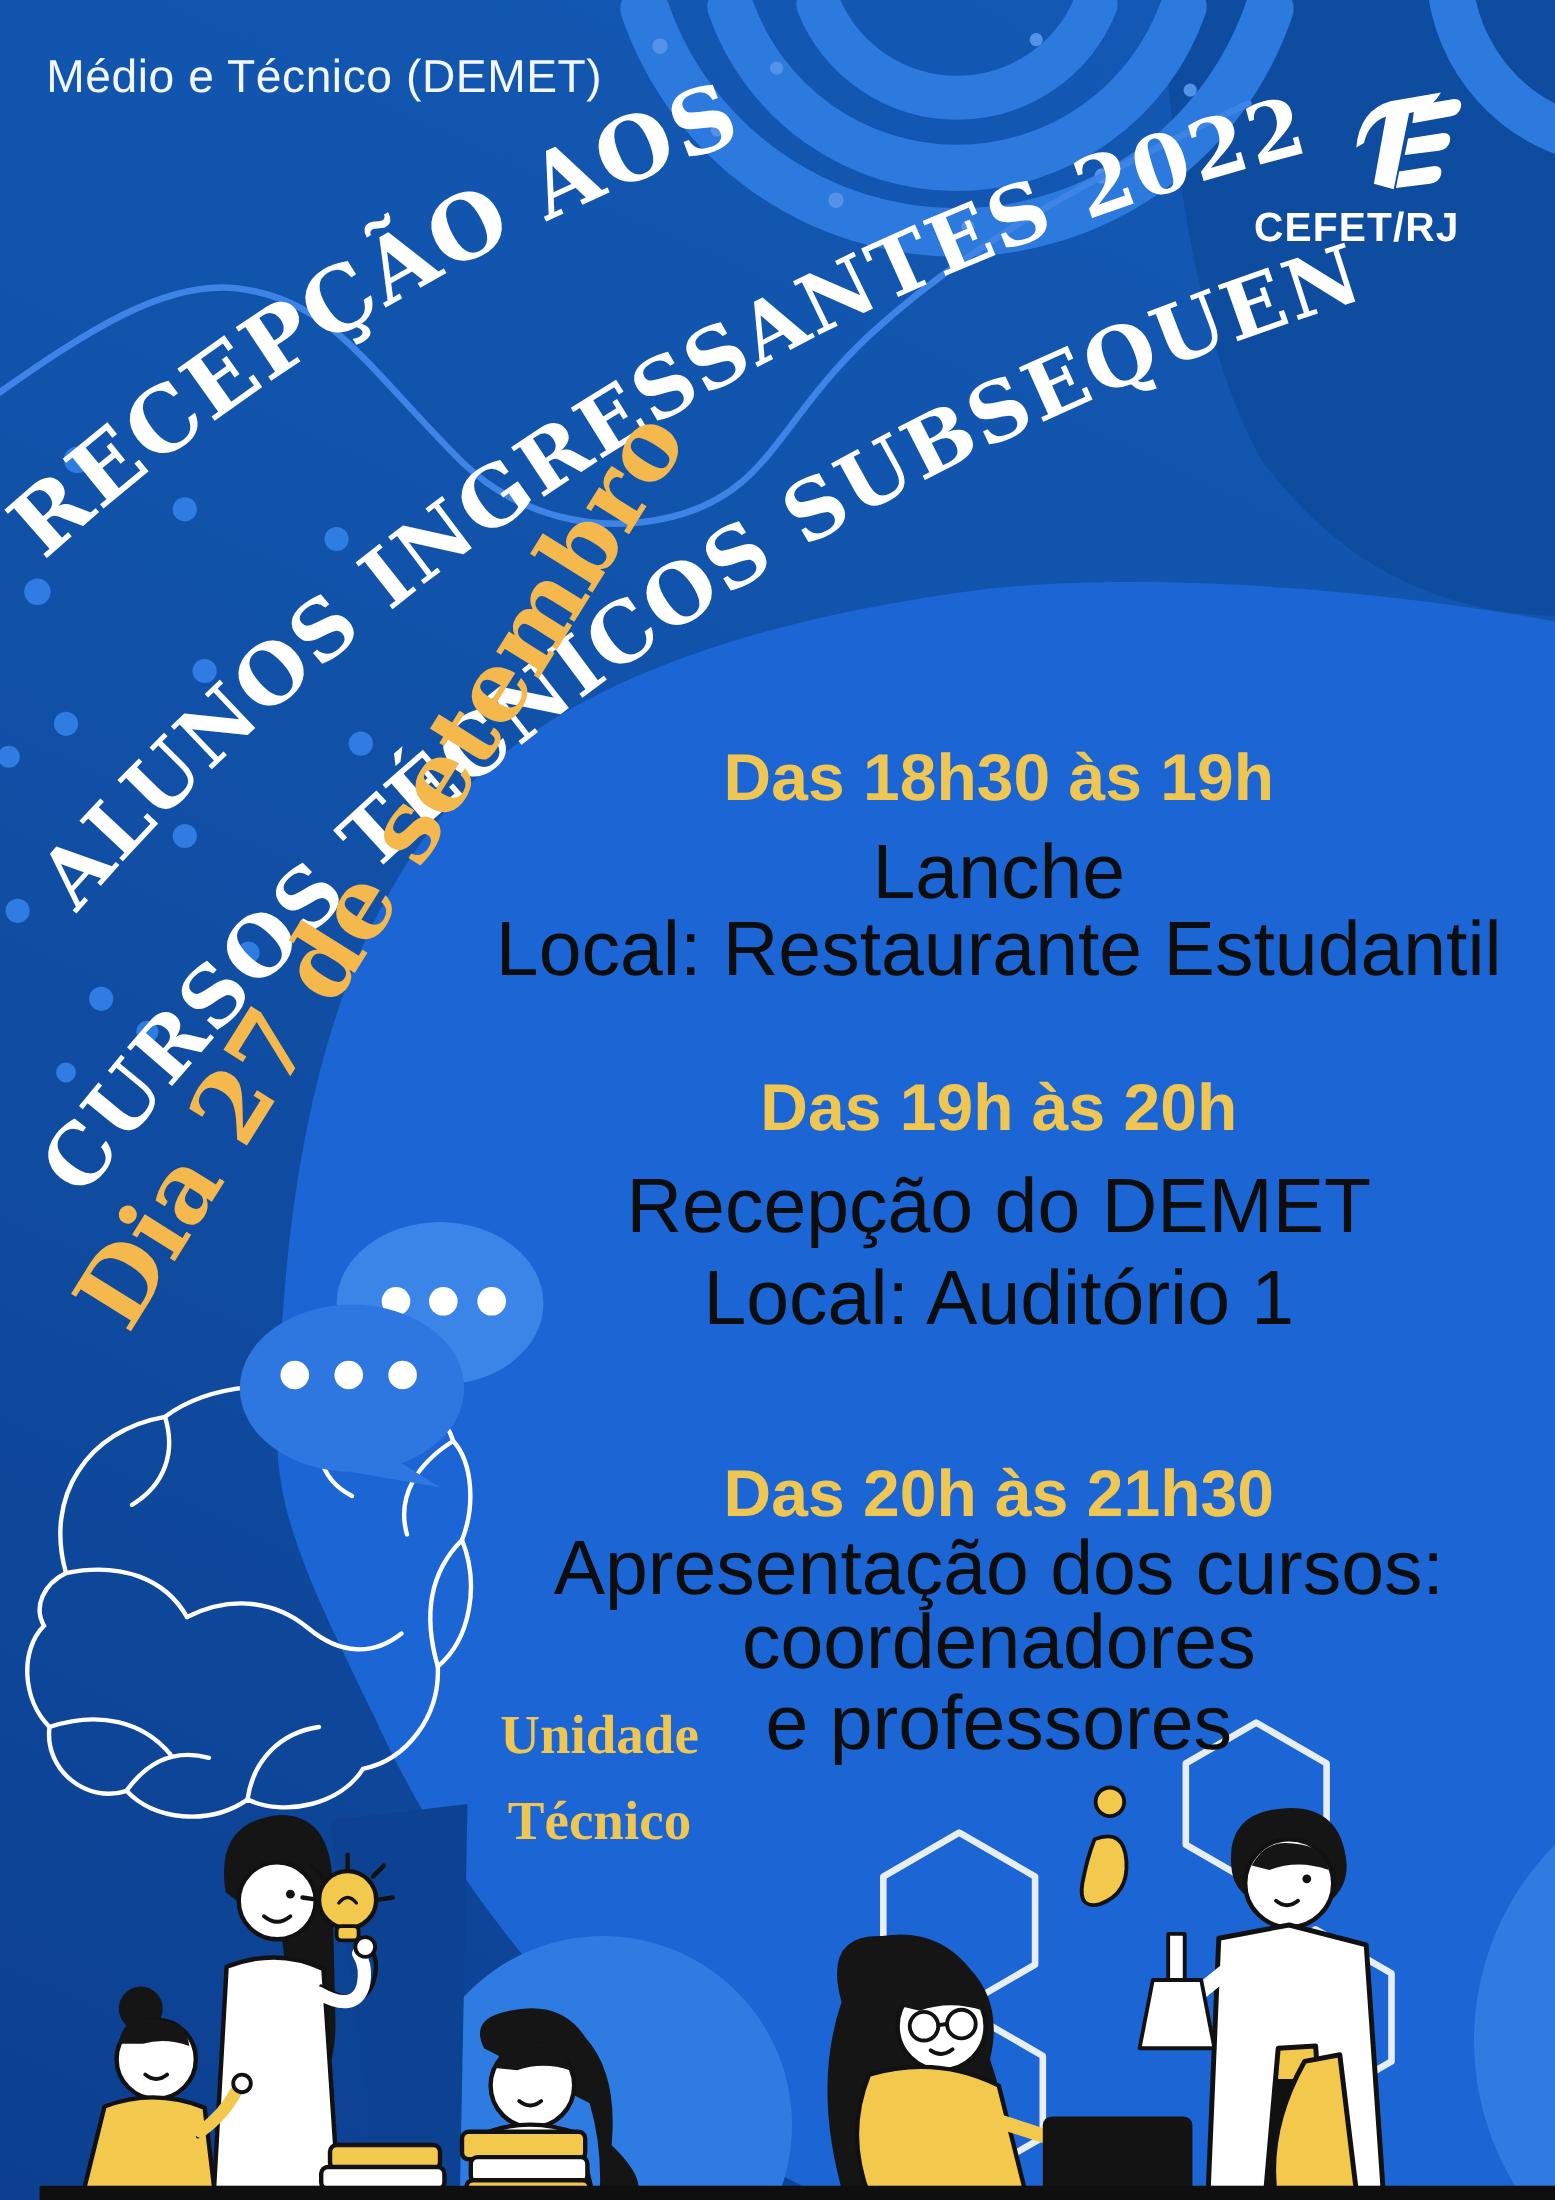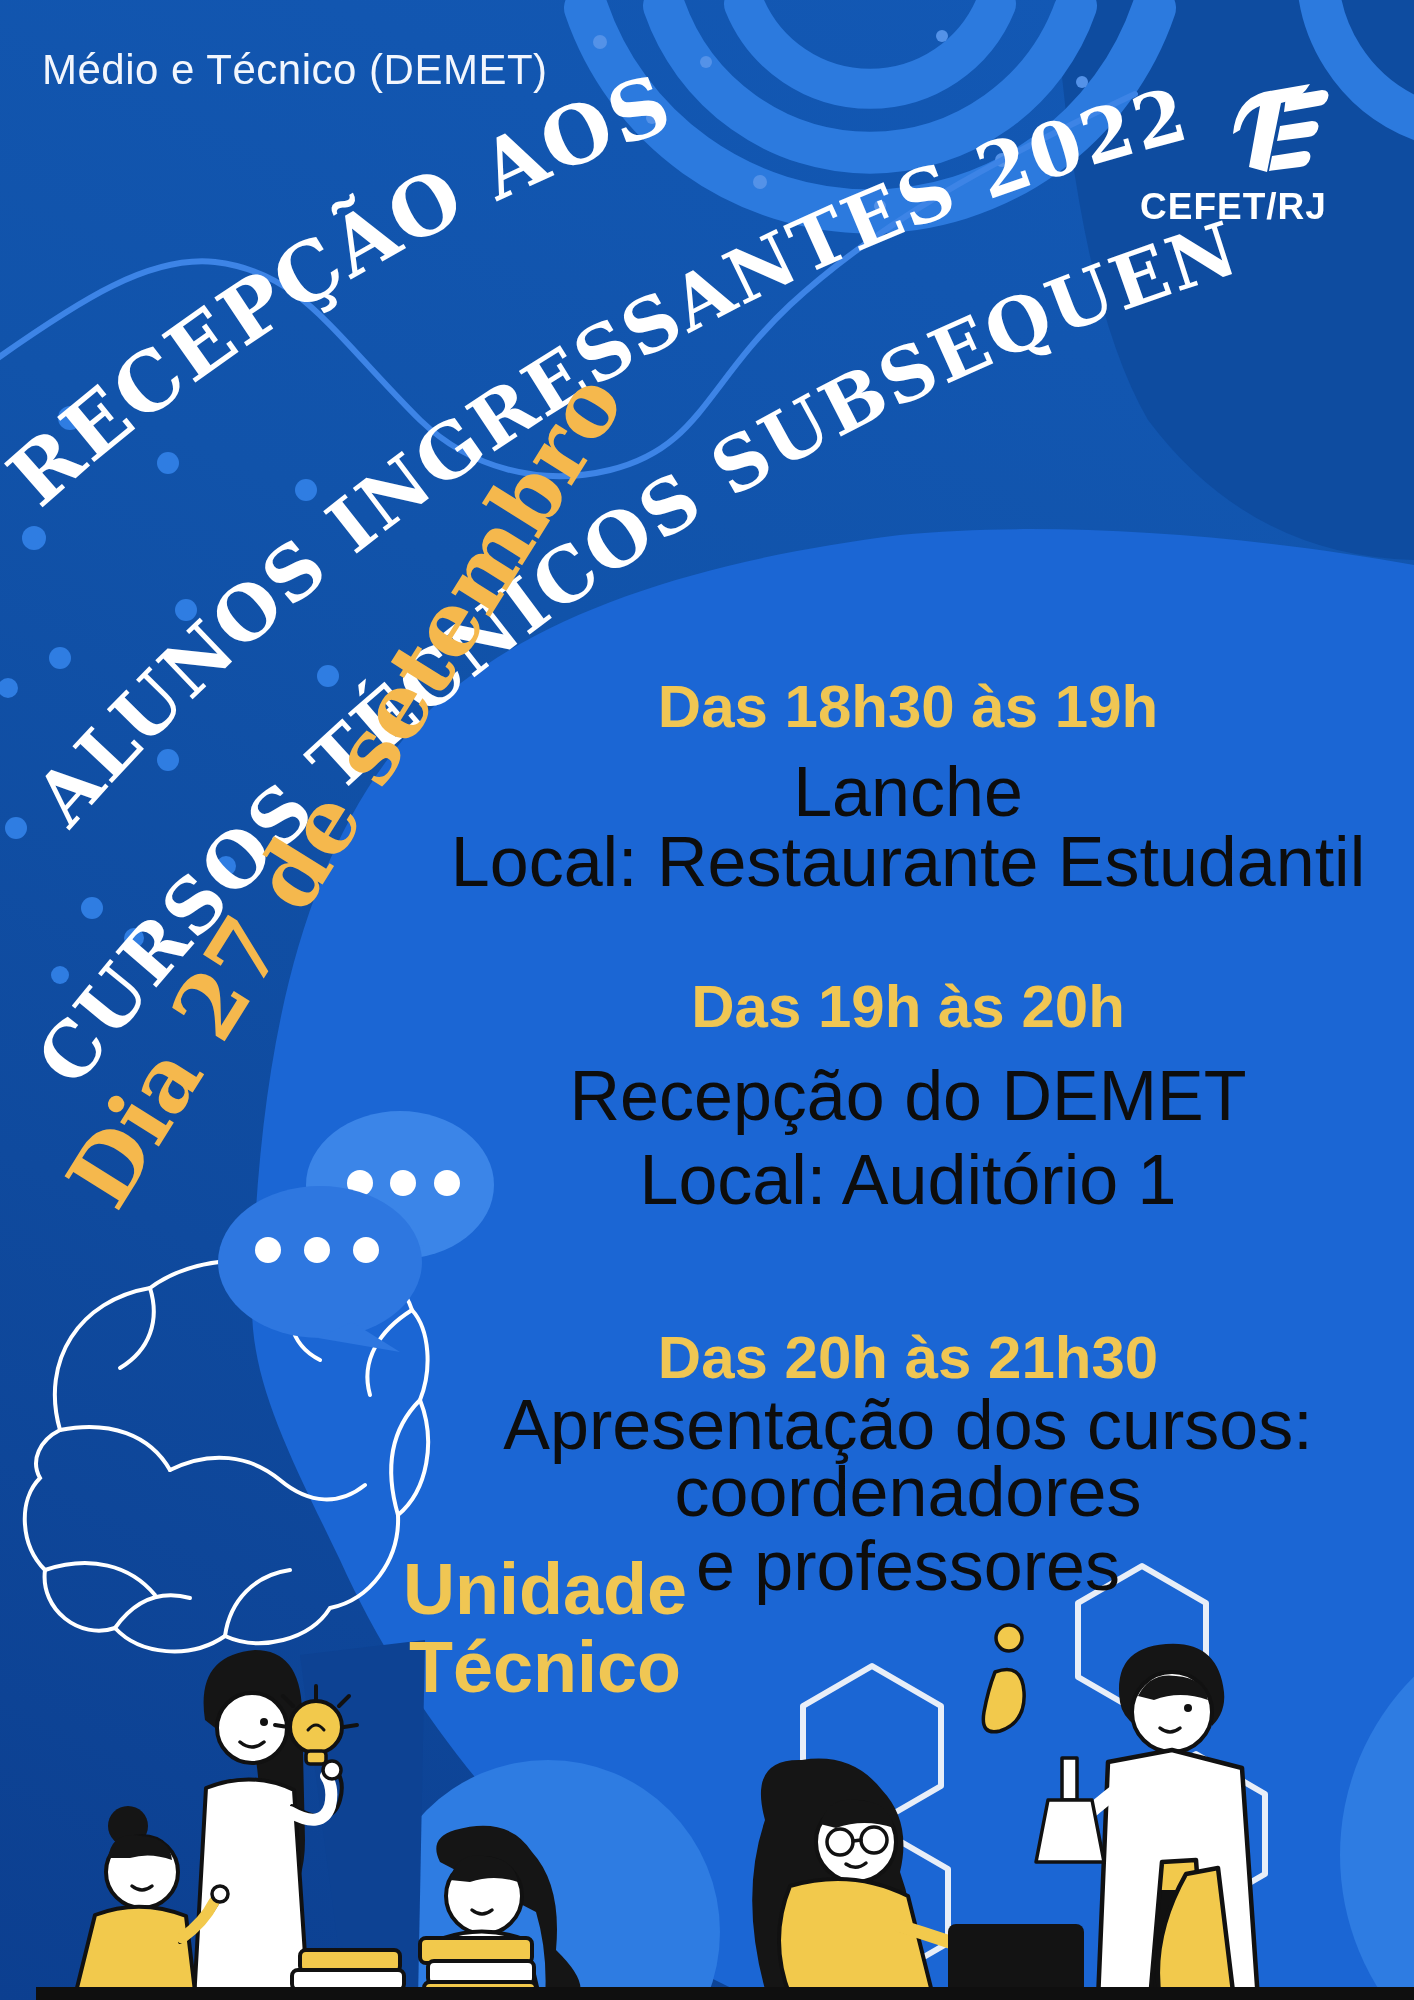--- a/index.html
+++ b/index.html
@@ -30,21 +30,21 @@
   .sched-line{
     left:402px;width:1012px;text-align:center;white-space:nowrap;
   }
   .sched-time{
     color:#f0c653;font-family:Liberation Sans, sans-serif;
     font-weight:700;font-size:60px;
   }
   .sched-black{color:#0d0d0d;font-size:70px;font-weight:400;}
   .loc{
     left:370px;width:350px;text-align:center;color:#f0c653;
-    font-family:Liberation Sans, sans-serif;font-weight:700;font-size:72px;
+    font-family:Liberation Serif, serif;font-weight:700;font-size:50px;
     white-space:nowrap;
   }
 </style>
 </head>
 <body>
 
 <div class="poster">
 
   <svg class="abs" width="1414" height="2000" viewBox="0 0 1414 2000" style="left:0;top:0;">
 

